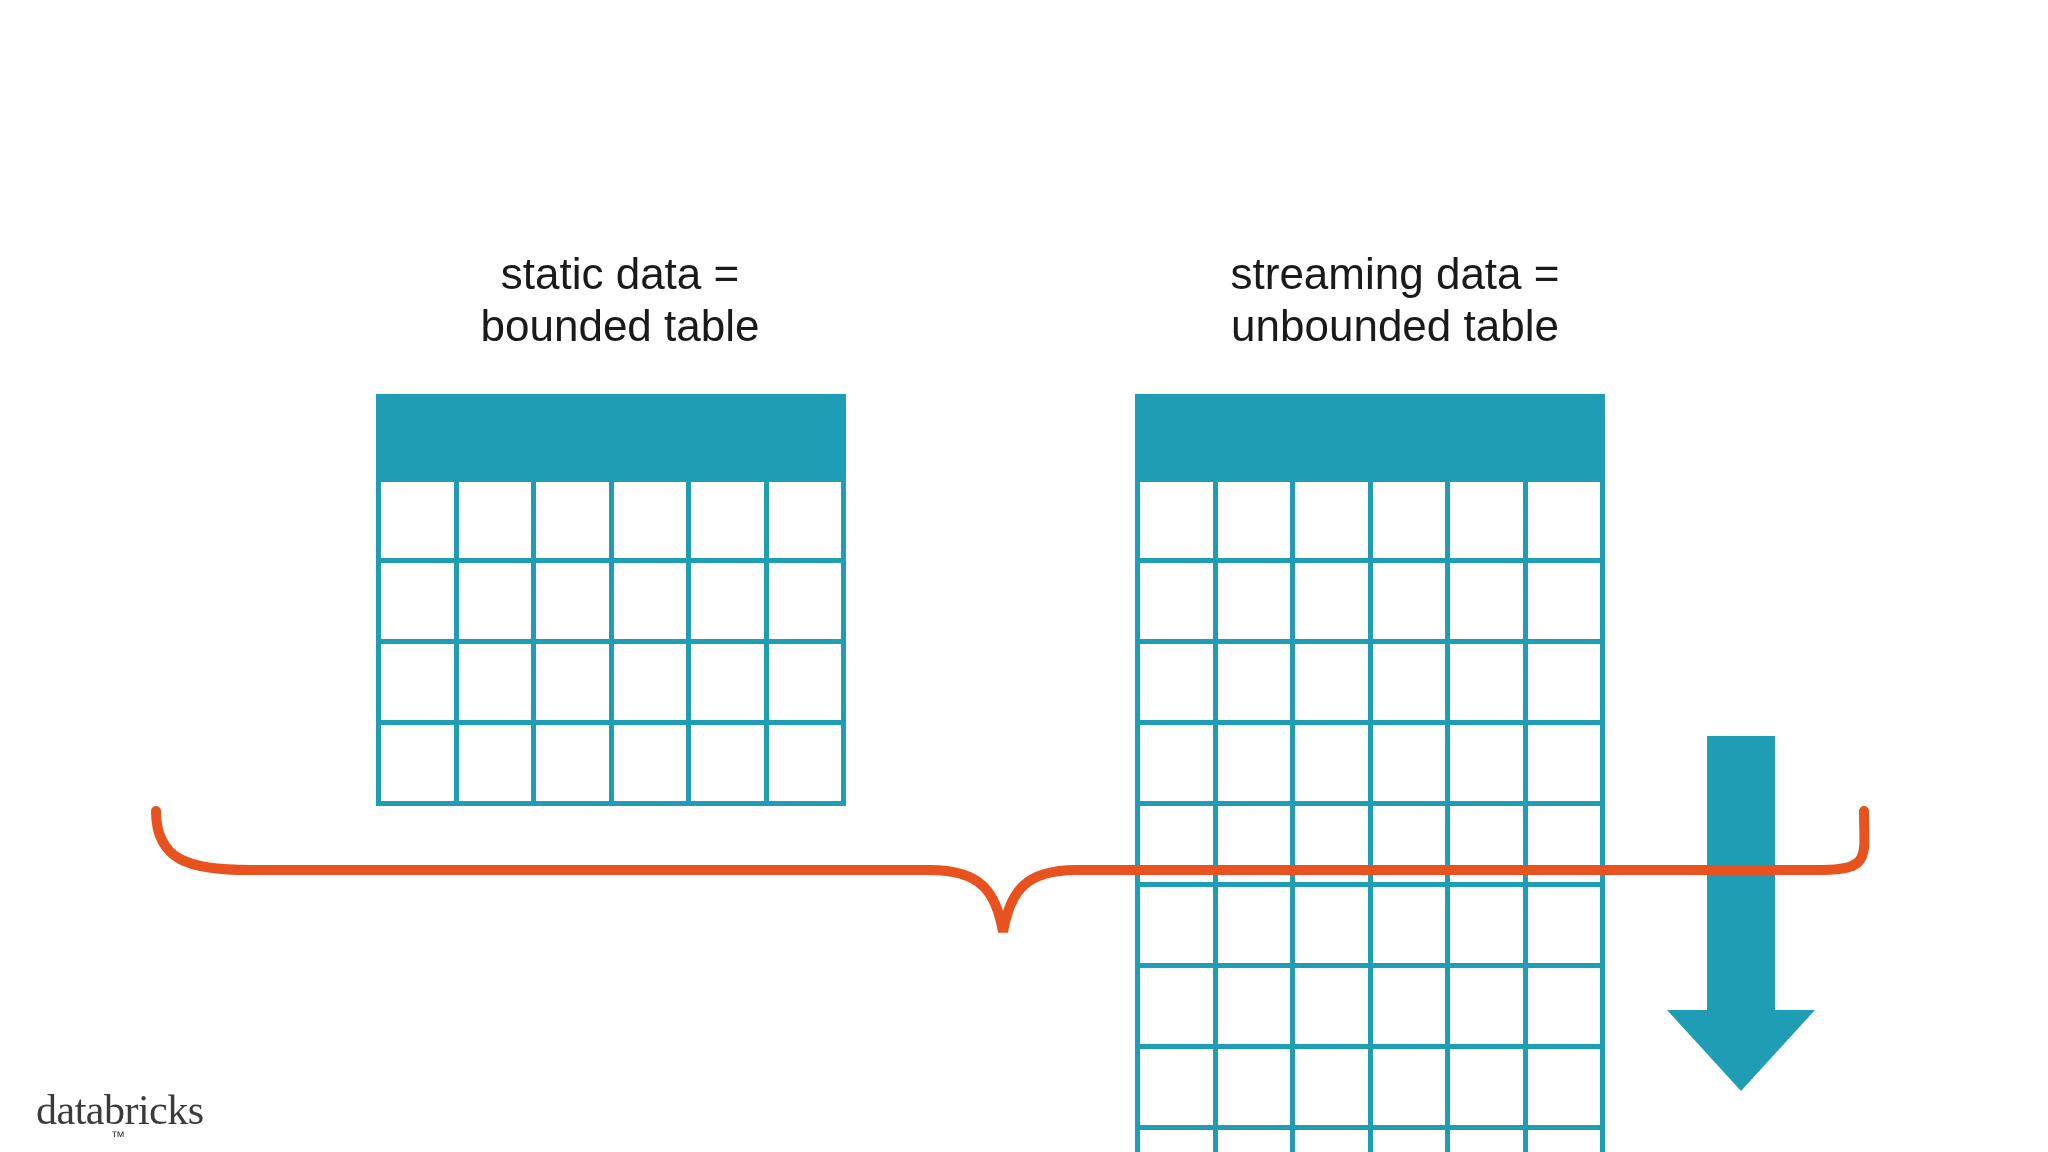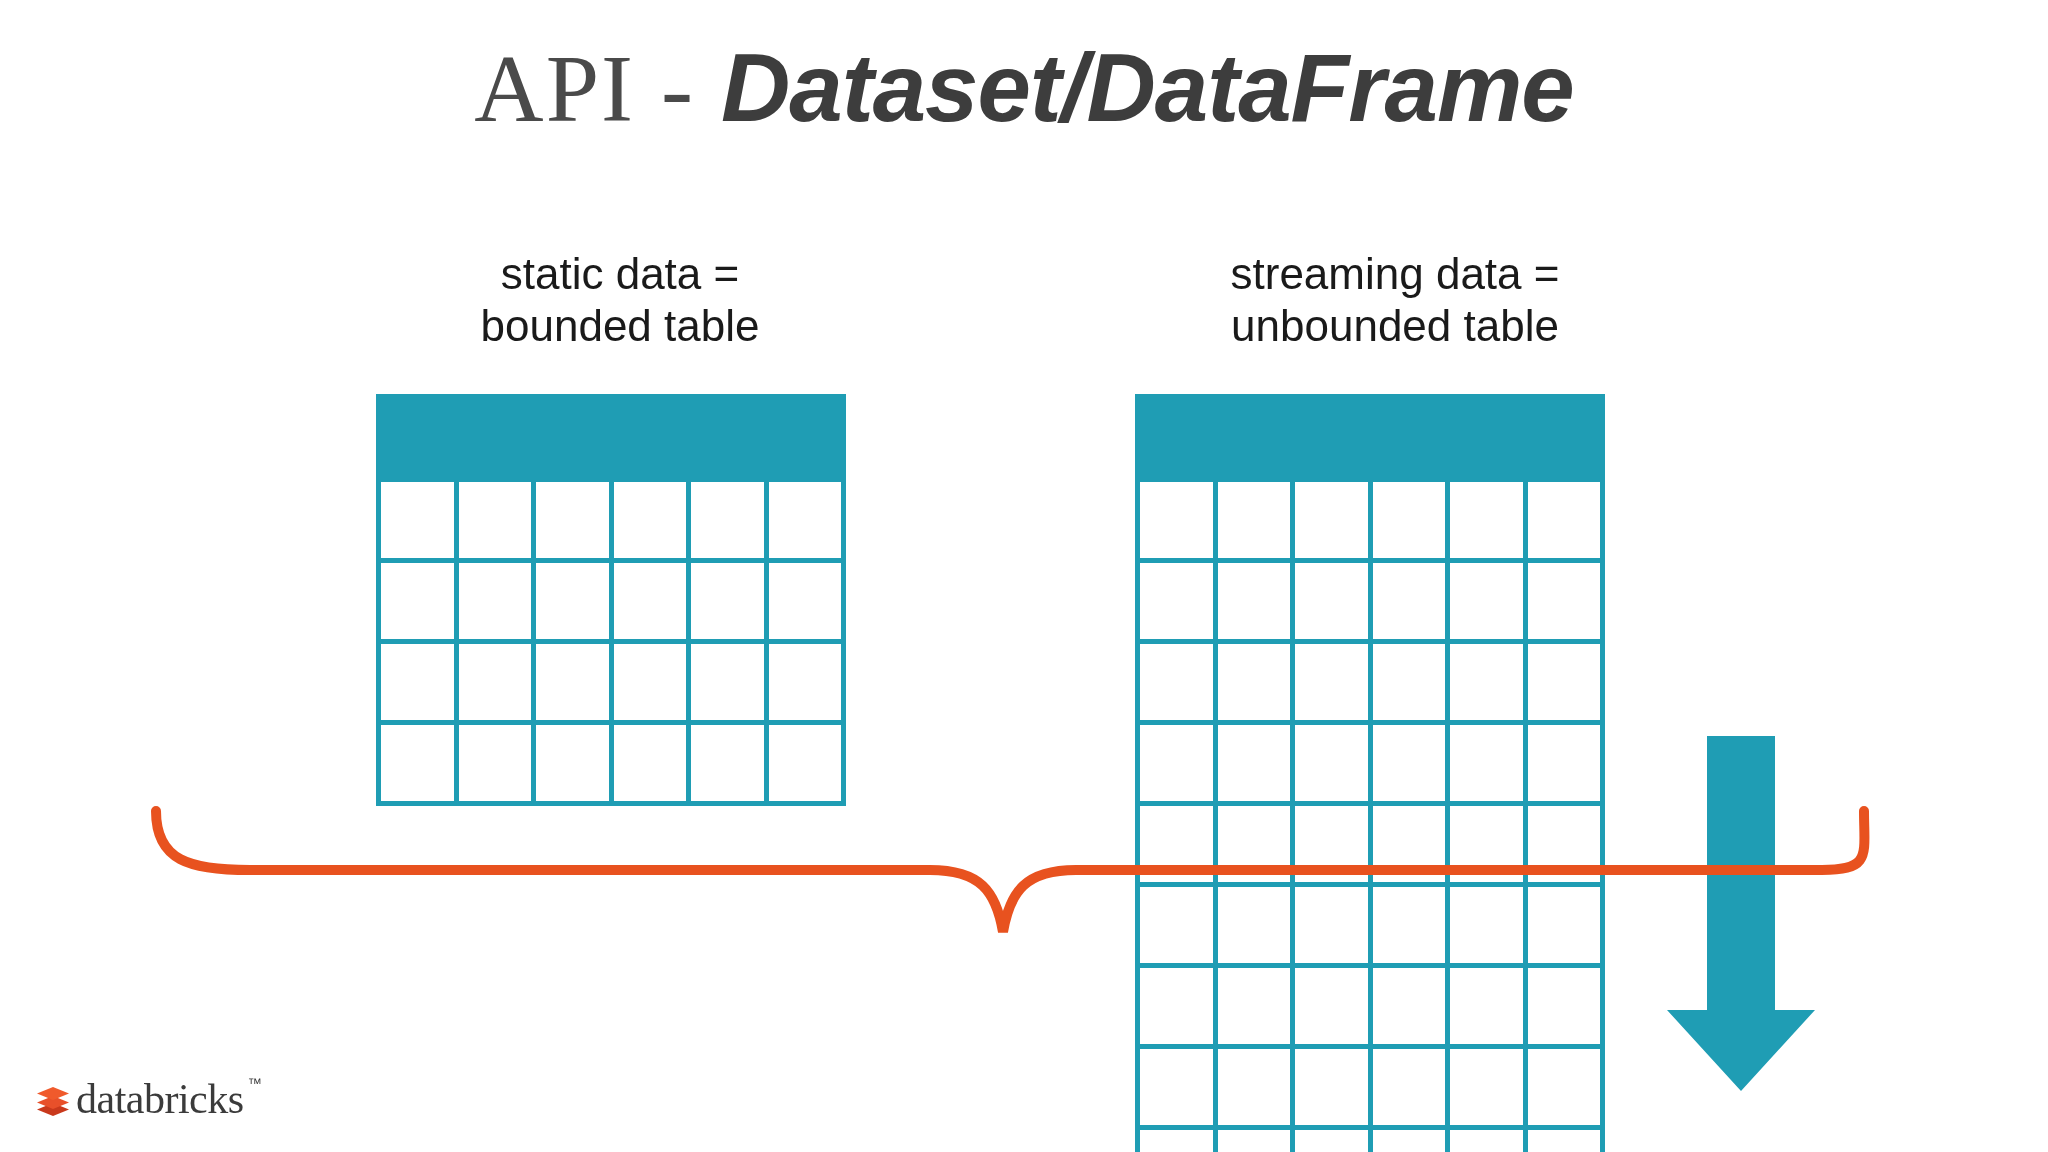--- a/index.html
+++ b/index.html
@@ -138,21 +138,22 @@
   }
 
   
   #logo {
     position: absolute;
     left: 36px;
     top: 1078px;
     height: 46px;
     display: flex;
     align-items: center;
-    gap: 6px;
+    gap: 13px;
+    flex-direction: column;
   }
   #logo .logo-mark { width: 34px; height: 36px; display:block; }
   #logo .logo-word {
     font-family: "Liberation Serif", "DejaVu Serif", serif;
     font-size: 42px;
     font-weight: 400;
     color: #3b3b3b;
     letter-spacing: -0.5px;
     line-height: 1;
     position: relative;
@@ -165,23 +166,20 @@
     position: relative;
     top: -18px;
     left: -2px;
   }
 </style>
 </head>
 <body>
 
 <div id="slide">
 
-  <div class="title">
-    <span class="title-serif">API - </span><span class="title-bold">Dataset/DataFrame</span>
-  </div>
 
   <div class="caption" id="caption-right">streaming data =
 unbounded table</div>
   <div class="caption" id="caption-left">static data =
 bounded table</div>
 
   <div class="table" id="table-left">
     <div class="table-header"></div>
     <div class="table-grid" id="grid-left">
         <div class="cell"></div>

